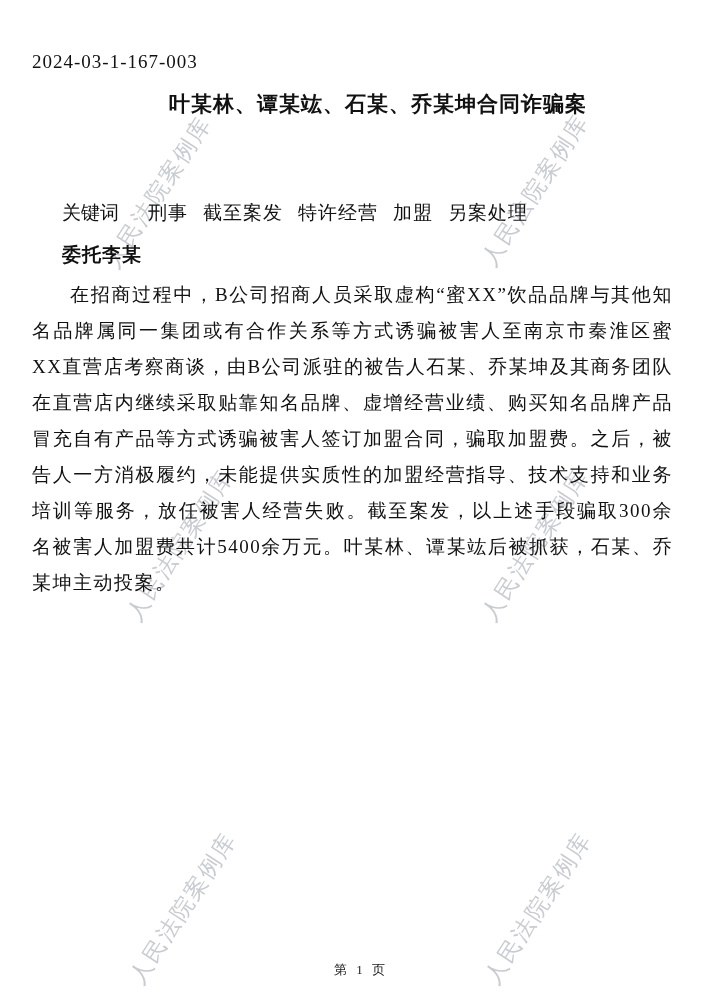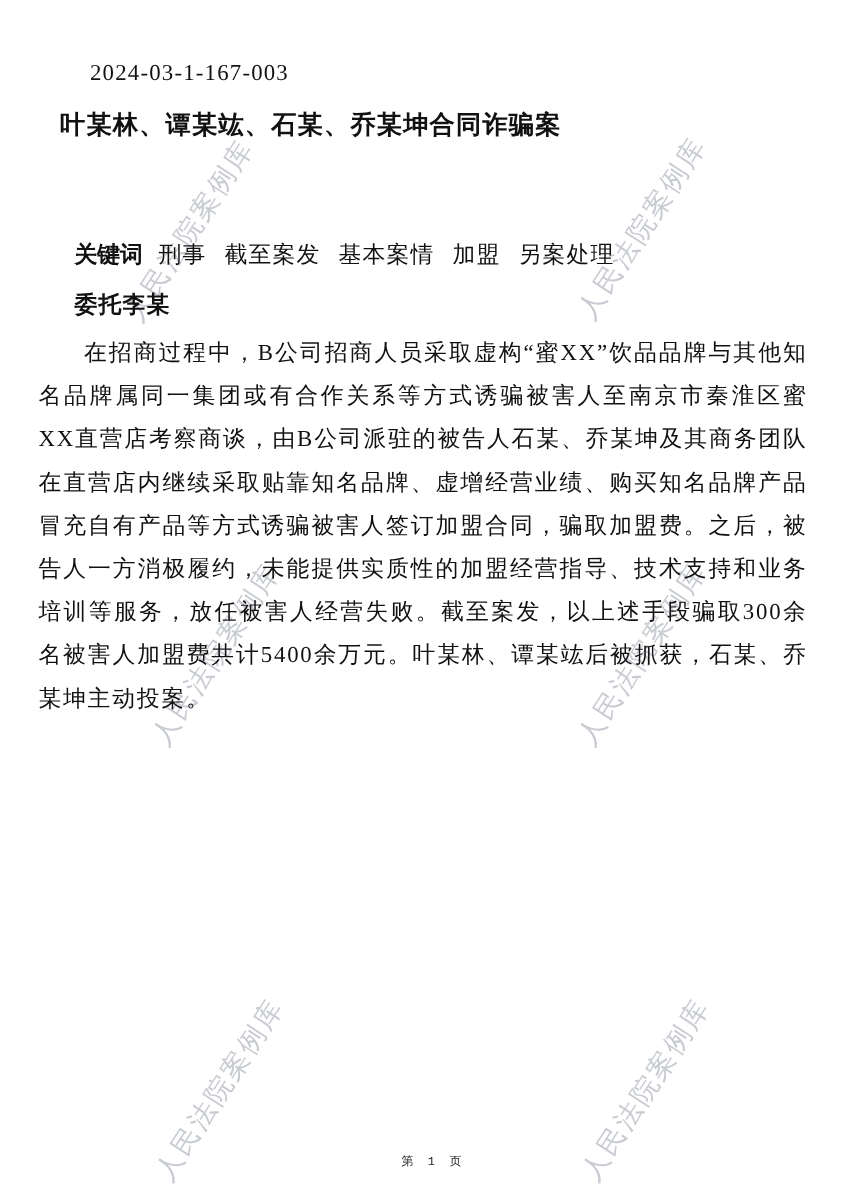--- a/index.html
+++ b/index.html
@@ -29,28 +29,27 @@
     pointer-events: none;
     user-select: none;
   }
   
   .docnum {
     position: absolute;
     left: 32px;
     top: 51px;
     font-size: 19px;
     letter-spacing: 1px;
-    margin-left: 43px;
   }
   .header-block {
     position: absolute;
     left: 0;
     right: 0;
     top: 90px;
-    text-align: left;
+    text-align: center;
     padding-left: 50px;
   }
   .case-title {
     font-family: "Liberation Sans", sans-serif;
     font-weight: bold;
     font-size: 21px;
     letter-spacing: 1px;
     white-space: nowrap;
   }
   .case-subtitle {
@@ -70,22 +69,22 @@
     line-height: 36px;
   }
   .kw-line {
     height: 40px;
     line-height: 40px;
     padding-left: 30px;
     white-space: nowrap;
   }
   .kw-label {
     font-family: "Liberation Sans", sans-serif;
-    font-weight: bold;
-    margin-right: 13px;
+    font-weight: normal;
+    margin-right: 29px;
   }
   .kw-item {
     margin-right: 15px;
     letter-spacing: 1px;
     font-family: Liberation Mono, monospace;
   }
   .section-heading {
     height: 44px;
     line-height: 44px;
     padding-left: 30px;
@@ -100,22 +99,22 @@
     text-align: justify;
     letter-spacing: 1.5px;
   }
   
   .footer {
     position: absolute;
     left: 0;
     right: 0;
     top: 961px;
     text-align: center;
-    font-family: Liberation Mono, monospace;
-    font-size: 10px;
+    font-family: Liberation Serif, serif;
+    font-size: 13px;
     letter-spacing: 3px;
     color: #222222;
     margin-left: 16px;
   }
 </style>
 </head>
 <body>
 
 <div class="page">
 
@@ -128,21 +127,21 @@
 
   <div class="docnum">2024-03-1-167-003</div>
 
   <div class="header-block">
     <div class="case-title">叶某林、谭某竑、石某、乔某坤合同诈骗案</div>
   </div>
 
   <div class="content">
 
     <div class="kw-line">
-      <span class="kw-label">关键词</span><span class="kw-item">刑事</span><span class="kw-item">截至案发</span><span class="kw-item">基本案情</span><span class="kw-item">加盟</span><span class="kw-item">另案处理</span>
+      <span class="kw-label">关键词</span><span class="kw-item">刑事</span><span class="kw-item">截至案发</span><span class="kw-item">特许经营</span><span class="kw-item">加盟</span><span class="kw-item">另案处理</span>
     </div>
 
     <div class="section-heading">委托李某</div>
 
     <p class="body-par">在招商过程中，B公司招商人员采取虚构“蜜XX”饮品品牌与其他知名品牌属同一集团或有合作关系等方式诱骗被害人至南京市秦淮区蜜XX直营店考察商谈，由B公司派驻的被告人石某、乔某坤及其商务团队在直营店内继续采取贴靠知名品牌、虚增经营业绩、购买知名品牌产品冒充自有产品等方式诱骗被害人签订加盟合同，骗取加盟费。之后，被告人一方消极履约，未能提供实质性的加盟经营指导、技术支持和业务培训等服务，放任被害人经营失败。截至案发，以上述手段骗取300余名被害人加盟费共计5400余万元。叶某林、谭某竑后被抓获，石某、乔某坤主动投案。</p>
 
   </div>
 
   <div class="footer">第 1 页</div>
 

